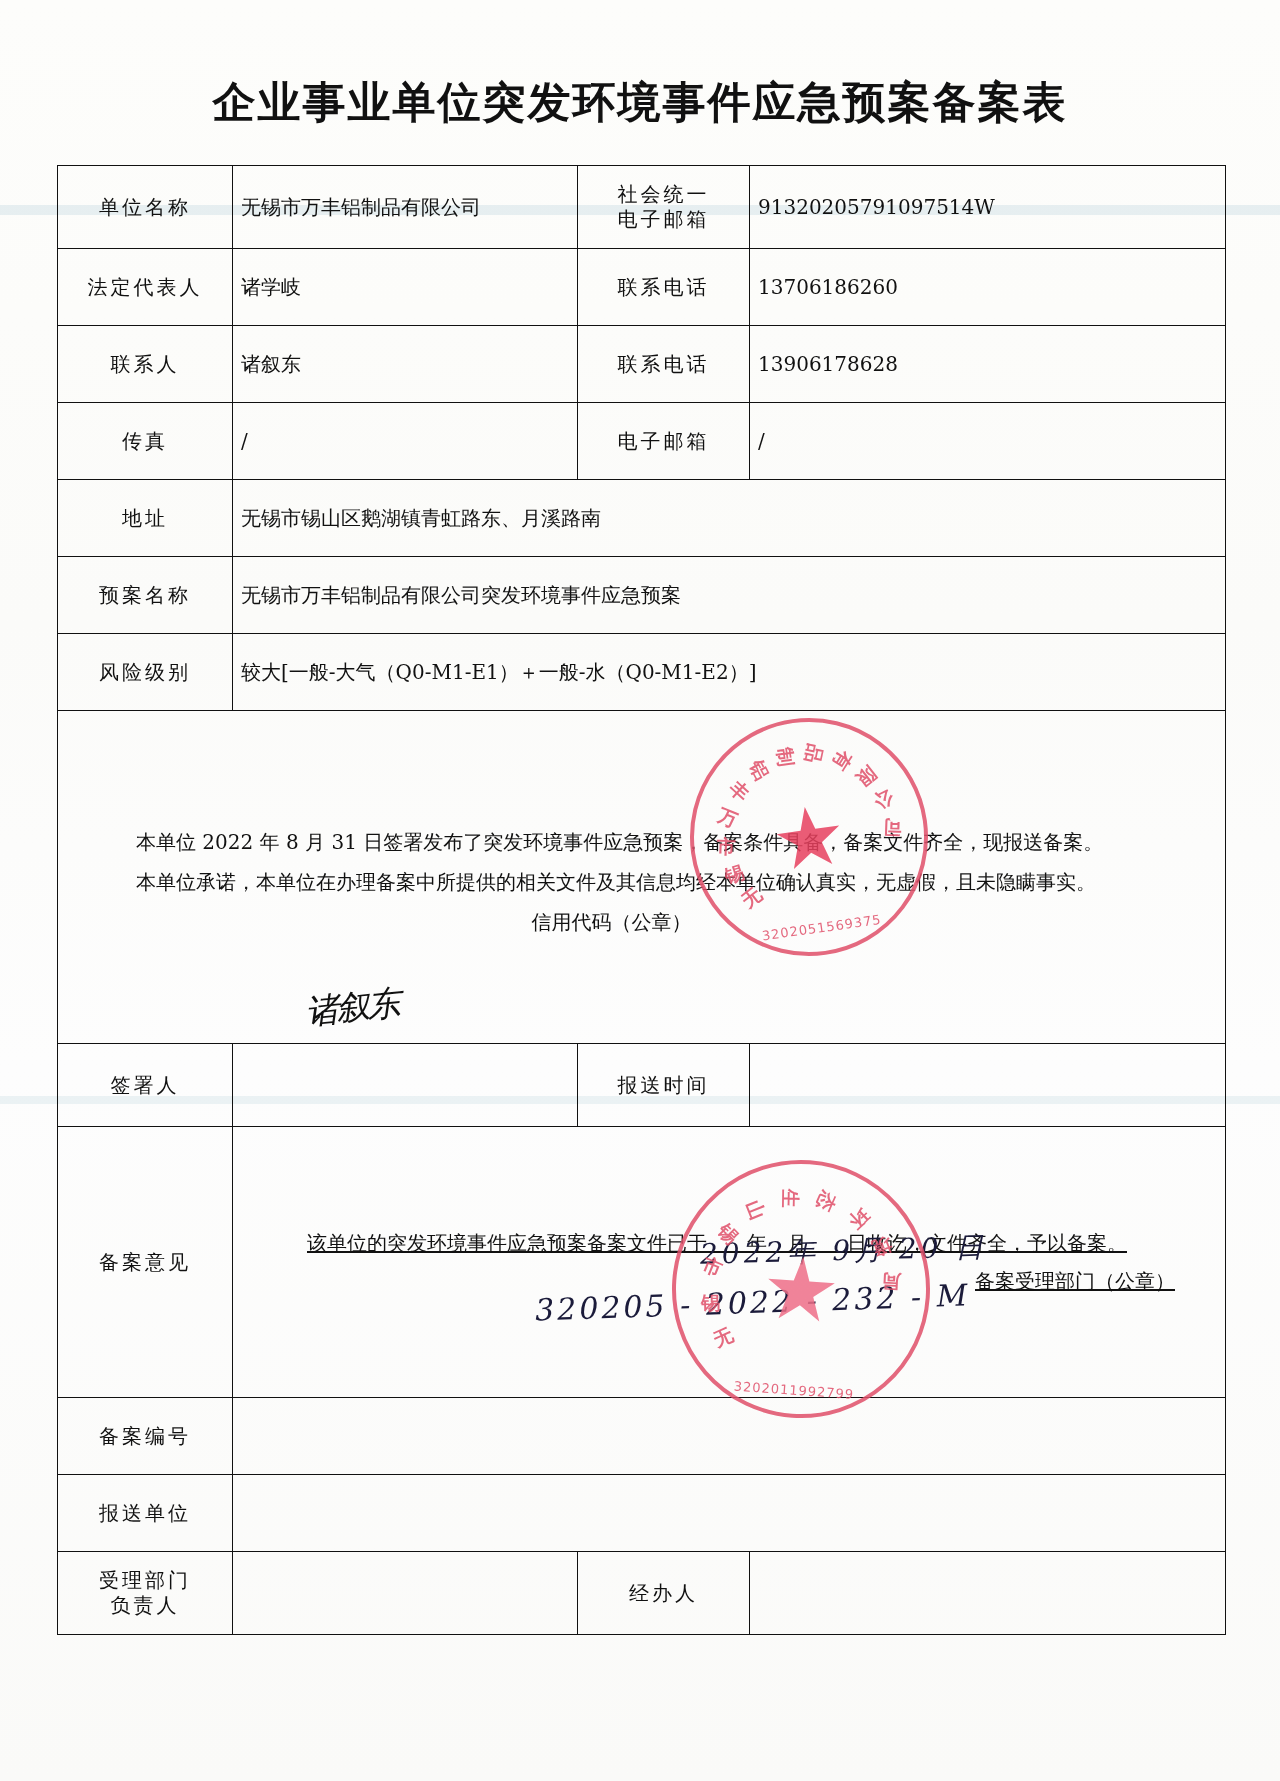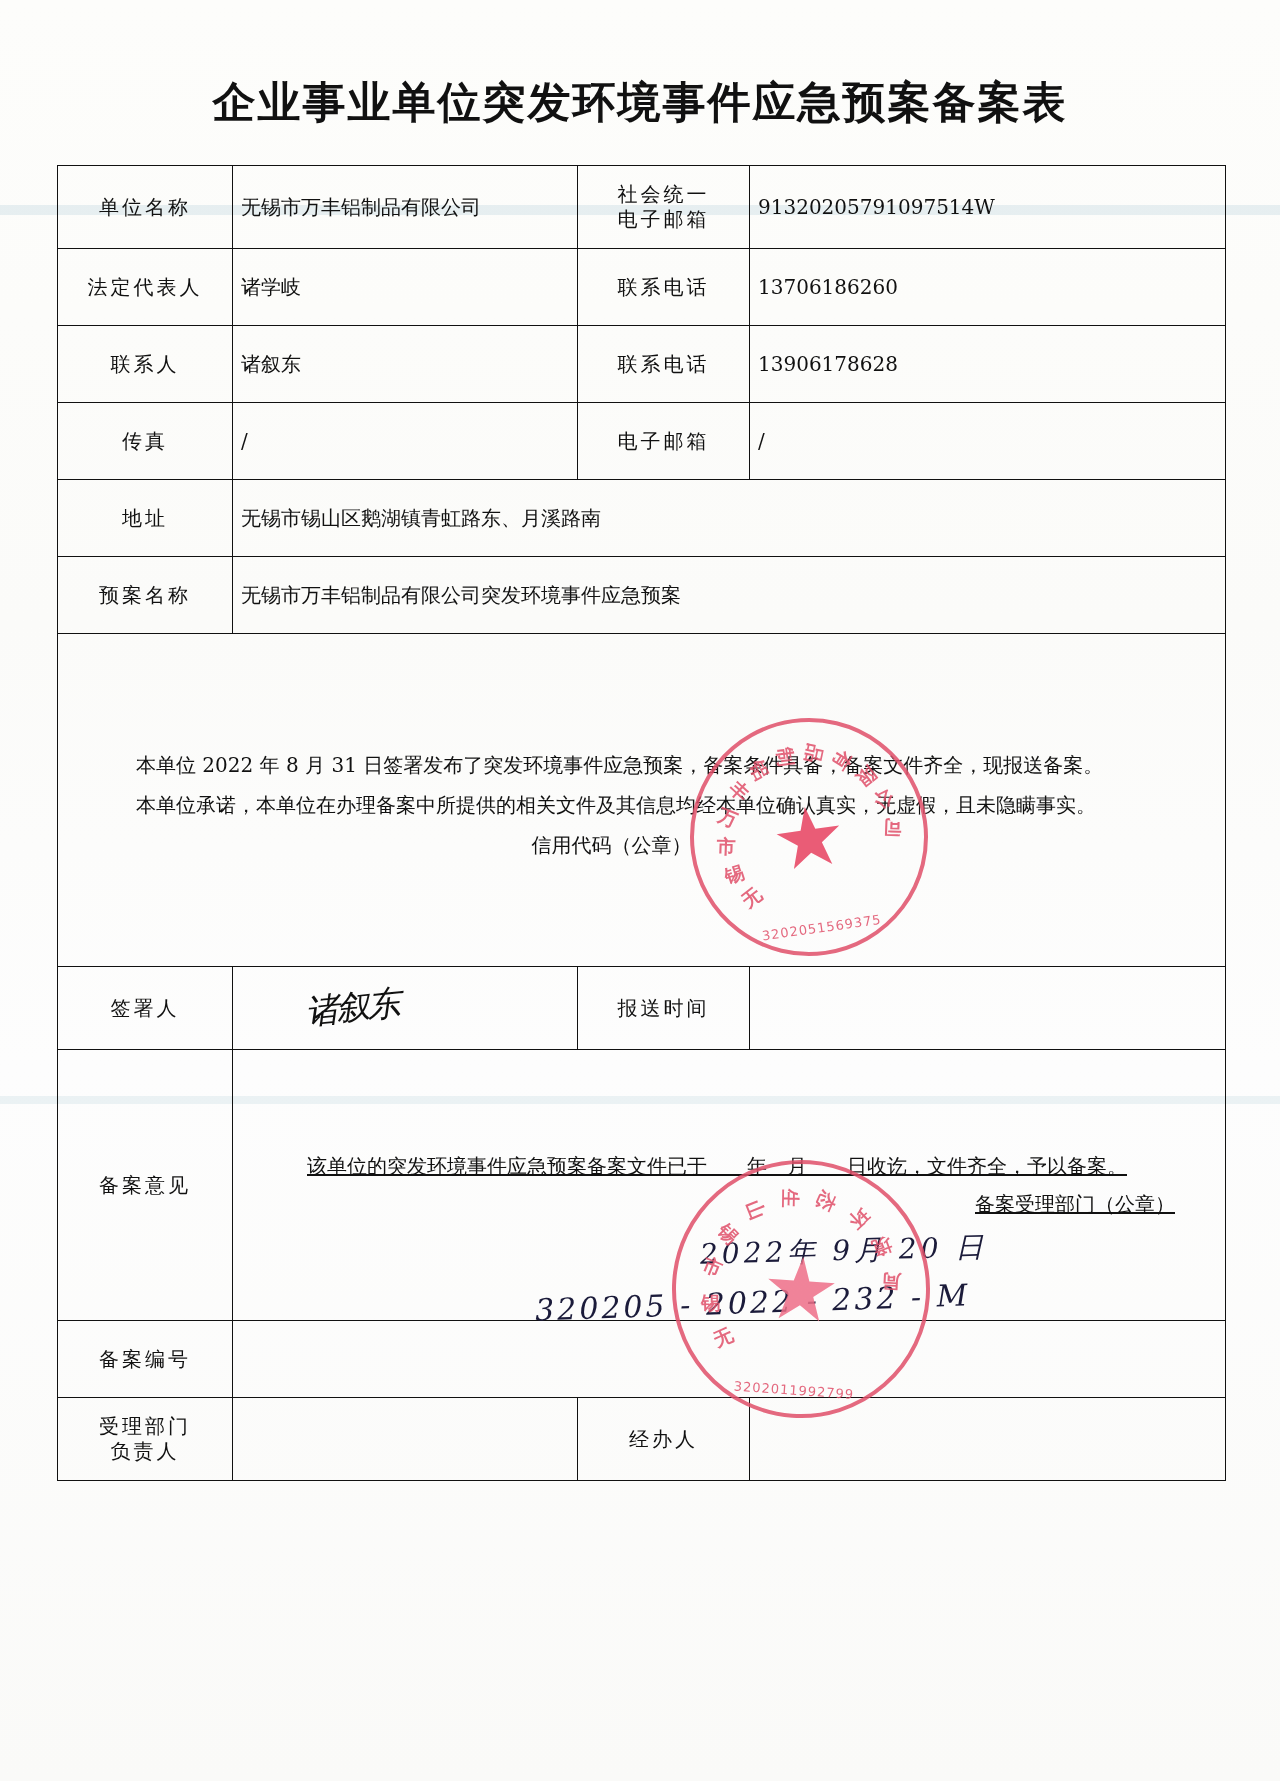--- a/index.html
+++ b/index.html
@@ -252,20 +252,24 @@
       </tr>
       <tr>
         <td class="lbl h-row">地址</td>
         <td class="val" colspan="3">无锡市锡山区鹅湖镇青虹路东、月溪路南</td>
       </tr>
       <tr>
         <td class="lbl h-row">预案名称</td>
         <td class="val" colspan="3">无锡市万丰铝制品有限公司突发环境事件应急预案</td>
       </tr>
       <tr>
+        <td class="lbl h-row">风险级别</td>
+        <td class="val" colspan="3">较大[一般-大气（Q0-M1-E1）＋一般-水（Q0-M1-E2）]</td>
+      </tr>
+      <tr>
         <td class="statement" colspan="4">
           <p>本单位   2022 年 8 月 31 日签署发布了突发环境事件应急预案，备案条件具备，备案文件齐全，现报送备案。</p>
           <p>本单位承诺，本单位在办理备案中所提供的相关文件及其信息均经本单位确认真实，无虚假，且未隐瞒事实。</p>
           <p class="seal-line">信用代码（公章）</p>
         </td>
       </tr>
       <tr>
         <td class="lbl h-row-tall">签署人</td>
         <td class="val"></td>
         <td class="lbl">报送时间</td>
@@ -273,20 +277,24 @@
       </tr>
       <tr>
         <td class="lbl">备案意见</td>
         <td class="opinion-cell" colspan="3">
           <p>该单位的突发环境事件应急预案备案文件已于　　年　月　　日收讫，文件齐全，予以备案。</p>
           <p class="recv-seal-line">备案受理部门（公章）</p>
         </td>
       </tr>
       <tr>
         <td class="lbl h-row">备案编号</td>
+        <td class="val" colspan="3"></td>
+      </tr>
+      <tr>
+        <td class="lbl h-row">报送单位</td>
         <td class="val" colspan="3"></td>
       </tr>
       <tr>
         <td class="lbl two-line h-row-tall">
           <div>受理部门</div>
           <div>负责人</div>
         </td>
         <td class="val"></td>
         <td class="lbl">经办人</td>
         <td class="val"></td>

